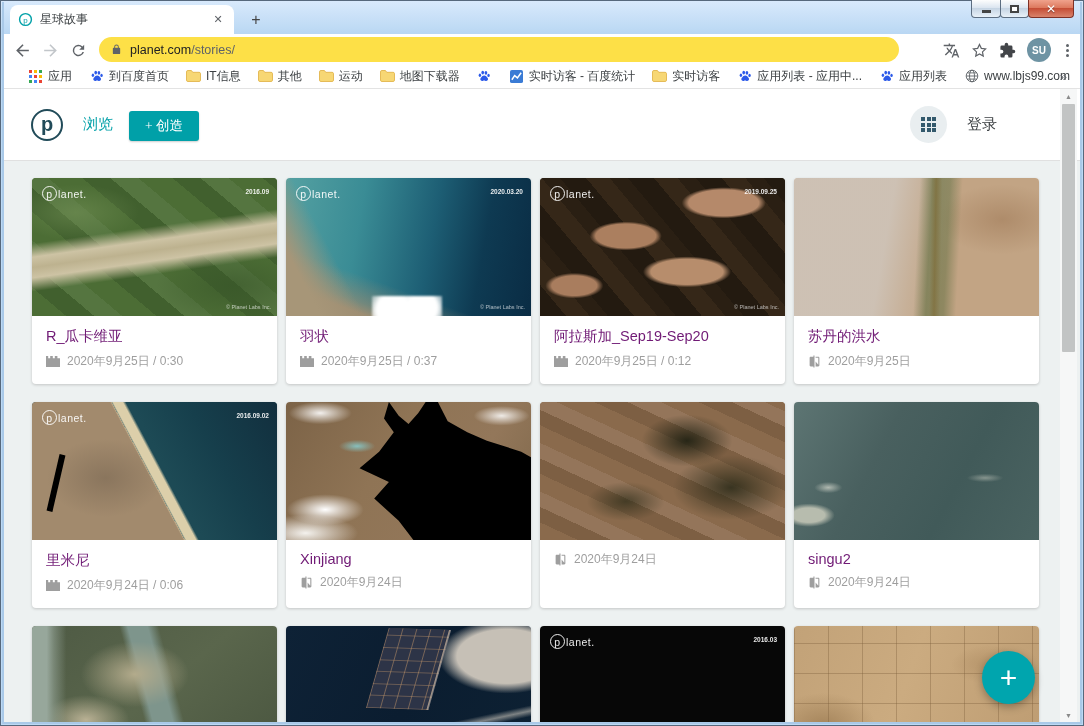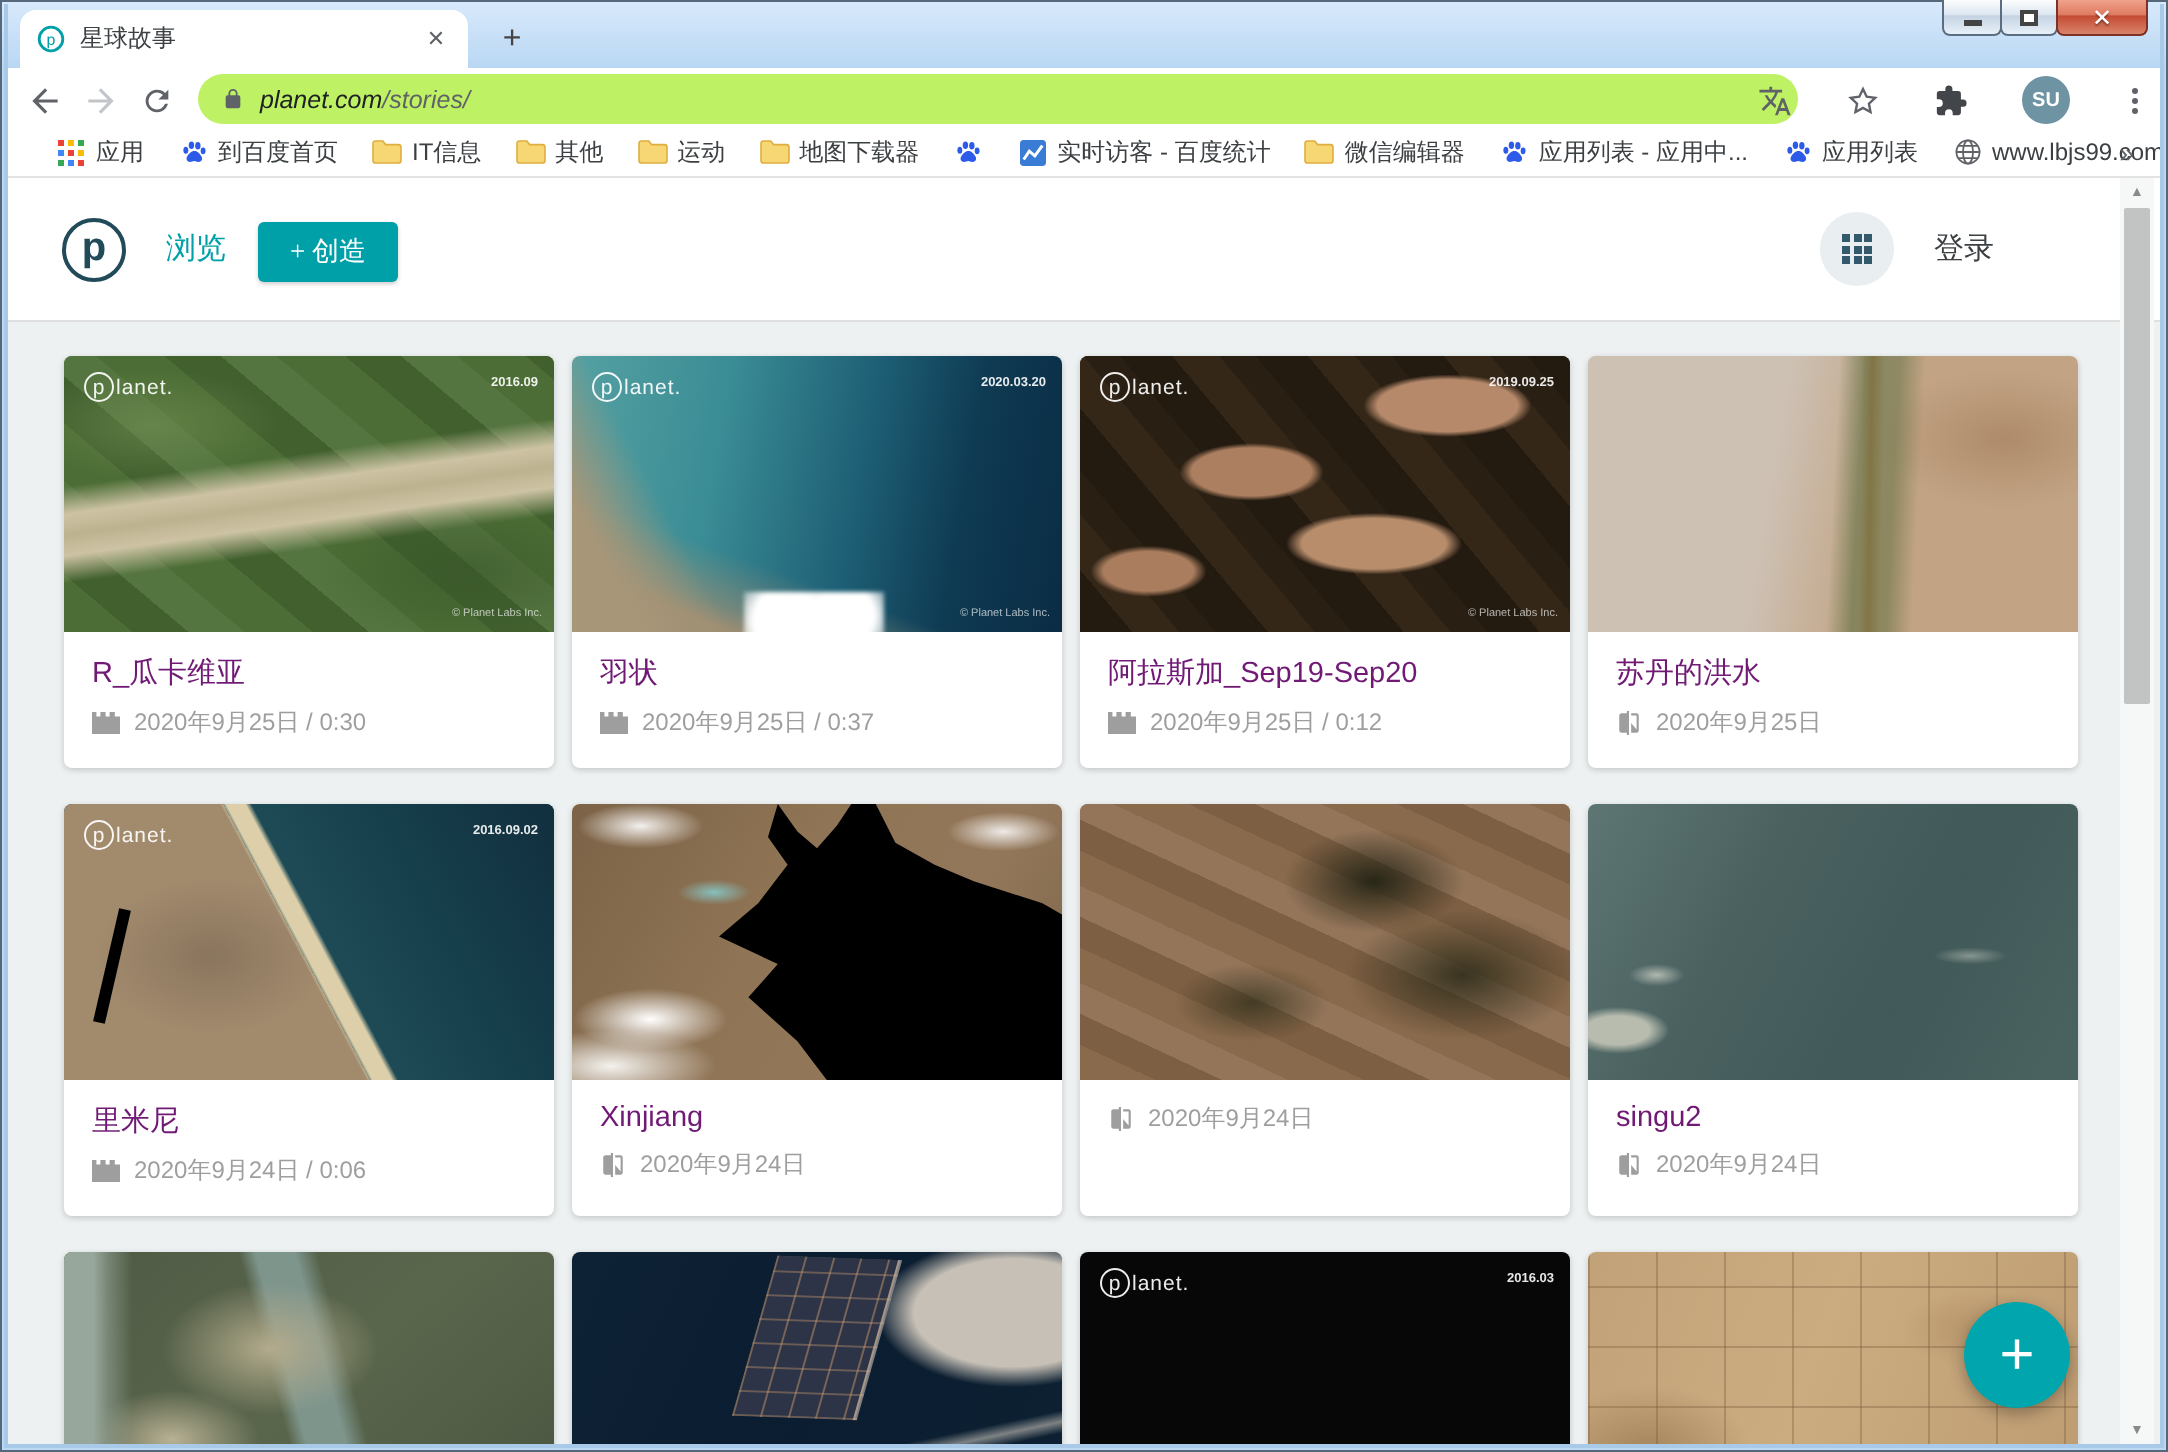--- a/index.html
+++ b/index.html
@@ -26,25 +26,25 @@
     display:flex;align-items:center;justify-content:center;border-radius:0 0 4px 4px;margin-left:-1px;
     background:linear-gradient(#fdfdfd,#dbe5f0 45%,#c3d2e2 46%,#e9f1f9);}
   .win-btn.min{width:30px;} .win-btn.max{width:29px;}
   .win-btn.close{width:46px;background:linear-gradient(#f0a28c,#dd7a5f 45%,#c44a32 46%,#d9836b);border-color:#7e3126;}
   .glyph-min{width:9px;height:3px;background:#444;margin-top:6px;}
   .glyph-max{width:9px;height:8px;border:2px solid #444;box-sizing:border-box;background:#fff;}
   .glyph-close{color:#fff;font-size:12px;font-weight:bold;text-shadow:0 1px 1px rgba(0,0,0,.4);}
   
   .toolbar{position:absolute;left:3px;right:3px;top:34px;height:30px;background:#fff;}
   .nav-ic{position:absolute;top:5px;width:22px;height:22px;display:flex;align-items:center;justify-content:center;}
-  .addr{position:absolute;left:96px;top:3px;width:800px;height:25px;background:#bef264;border-radius:13px;
-    display:flex;align-items:center;padding:0 12px;box-sizing:border-box;font-style:italic;}
+  .addr{position:absolute;left:96px;top:3px;width:800px;height:25px;background:#fde047;border-radius:13px;
+    display:flex;align-items:center;padding:0 12px;box-sizing:border-box;}
   .addr-url{font-size:12.5px;margin-left:8px;}
   .addr-host{color:#202124;} .addr-path{color:#5f6368;}
-  .tb-right{position:absolute;right:8px;top:4px;display:flex;align-items:center;gap:27px;}
+  .tb-right{position:absolute;right:8px;top:4px;display:flex;align-items:center;gap:11px;}
   .avatar{width:24px;height:24px;border-radius:50%;background:#6e93a3;color:#fff;font-size:10px;
     display:flex;align-items:center;justify-content:center;font-weight:bold;}
   .dots{display:flex;flex-direction:column;gap:2px;padding:0 4px;}
   .dots i{width:3px;height:3px;border-radius:50%;background:#5f6368;}
   
   .bmbar{position:absolute;left:3px;right:3px;top:64px;height:25px;background:#fff;
     border-bottom:1px solid #e3e3e3;display:flex;align-items:center;padding-left:25px;box-sizing:border-box;}
   .bm-item{display:flex;align-items:center;gap:5px;margin-right:17px;font-size:12px;color:#3c4043;white-space:nowrap;}
   .bm-icon{display:flex;align-items:center;justify-content:center;width:15px;height:15px;}
   .bm-overflow{position:absolute;right:14px;color:#5f6368;font-size:13px;}
@@ -322,21 +322,21 @@
           </svg>
         </span>
     <span class="bm-label">实时访客 - 百度统计</span>
   </span>
       <span class="bm-item">
     <span class="bm-icon">
           <svg width="15" height="12" viewBox="0 0 15 12">
             <path d="M.5 1.8C.5 1 1.1.5 1.8.5h3.6l1.4 1.8h6.4c.7 0 1.3.6 1.3 1.3v6.6c0 .7-.6 1.3-1.3 1.3H1.8c-.7 0-1.3-.6-1.3-1.3z" fill="#f7d774" stroke="#dfae3f" stroke-width=".8"></path>
           </svg>
         </span>
-    <span class="bm-label">微信编辑器</span>
+    <span class="bm-label">实时访客</span>
   </span>
       <span class="bm-item">
     <span class="bm-icon">
           <svg width="14" height="14" viewBox="0 0 24 24" fill="#2c5ae9">
             <ellipse cx="5" cy="10.5" rx="2.1" ry="3"></ellipse>
             <ellipse cx="9.8" cy="6.2" rx="2.3" ry="3.2"></ellipse>
             <ellipse cx="15.3" cy="6.6" rx="2.3" ry="3.2"></ellipse>
             <ellipse cx="19.8" cy="11" rx="2.1" ry="2.9"></ellipse>
             <path d="M12.4 11.2c2.9 0 4.4 2.4 5.9 4.4 1.2 1.6.8 4.9-2.4 4.9-1.9 0-2.4-.8-3.7-.8s-2 .8-3.6.8c-2.9 0-3.7-3.1-2.3-4.9 1.4-2 3.2-4.4 6.1-4.4z"></path>
           </svg>

